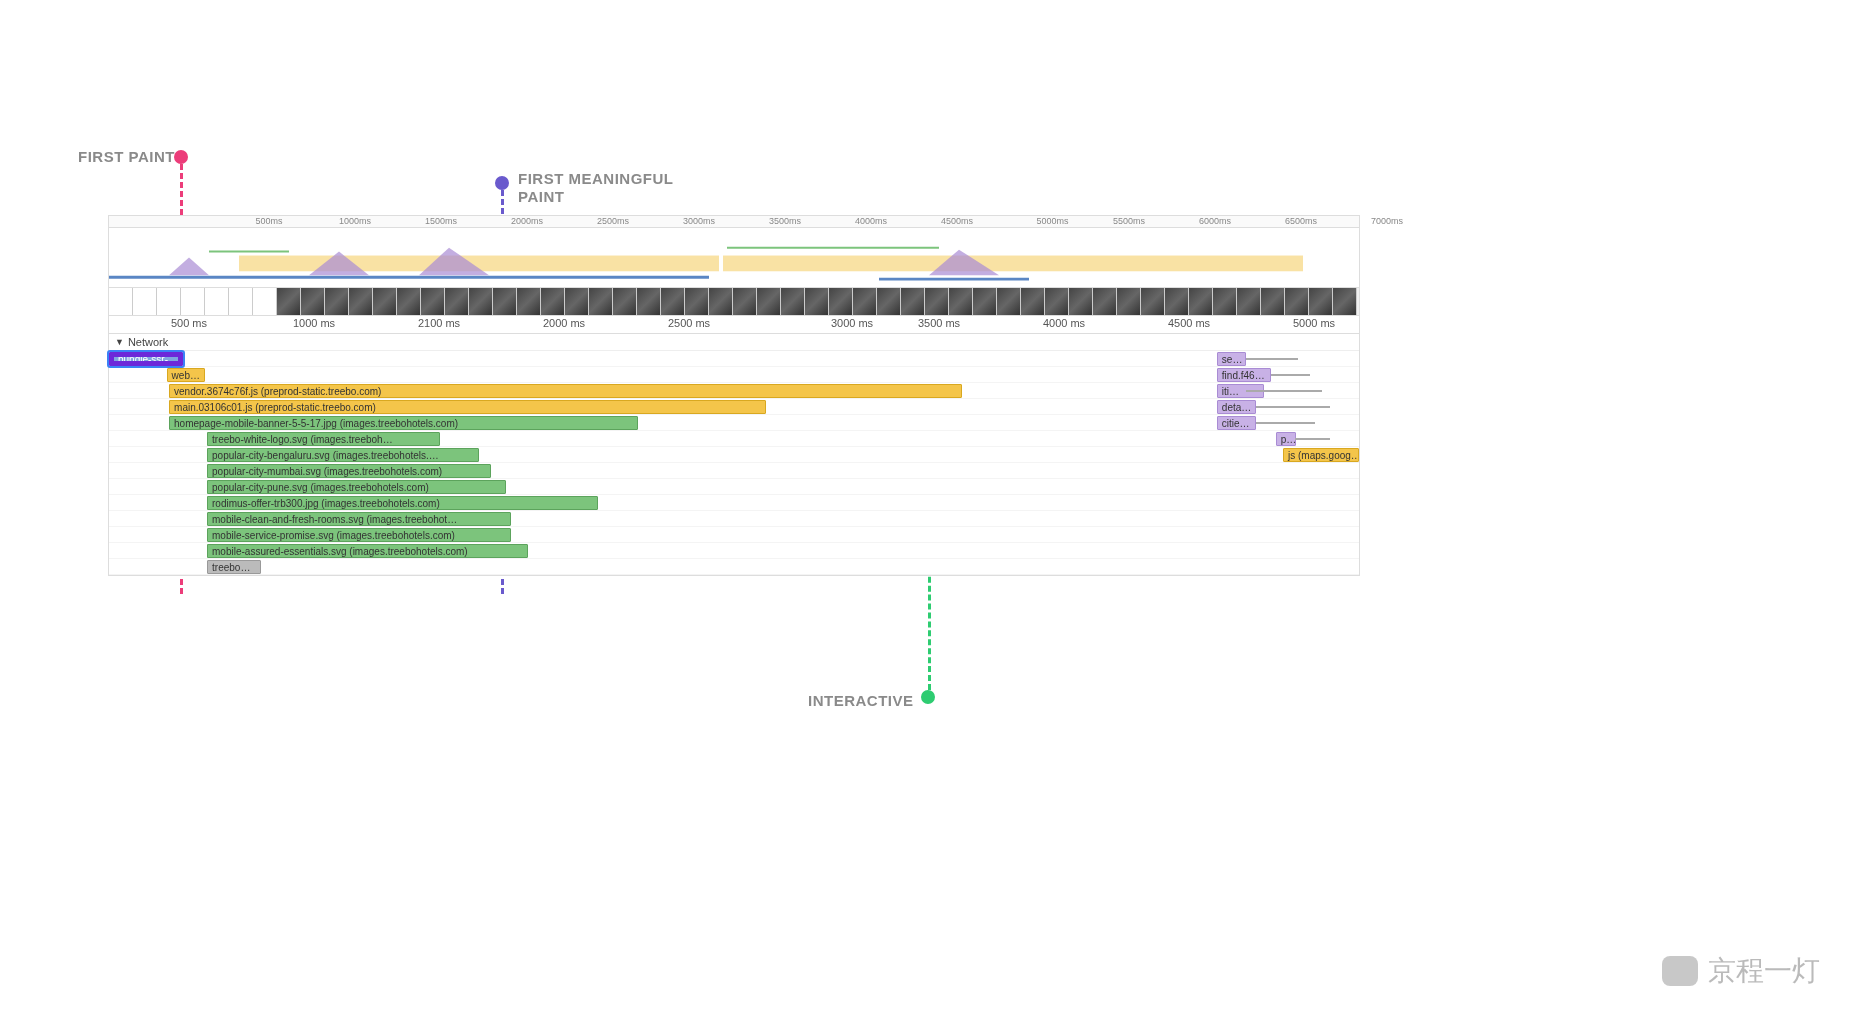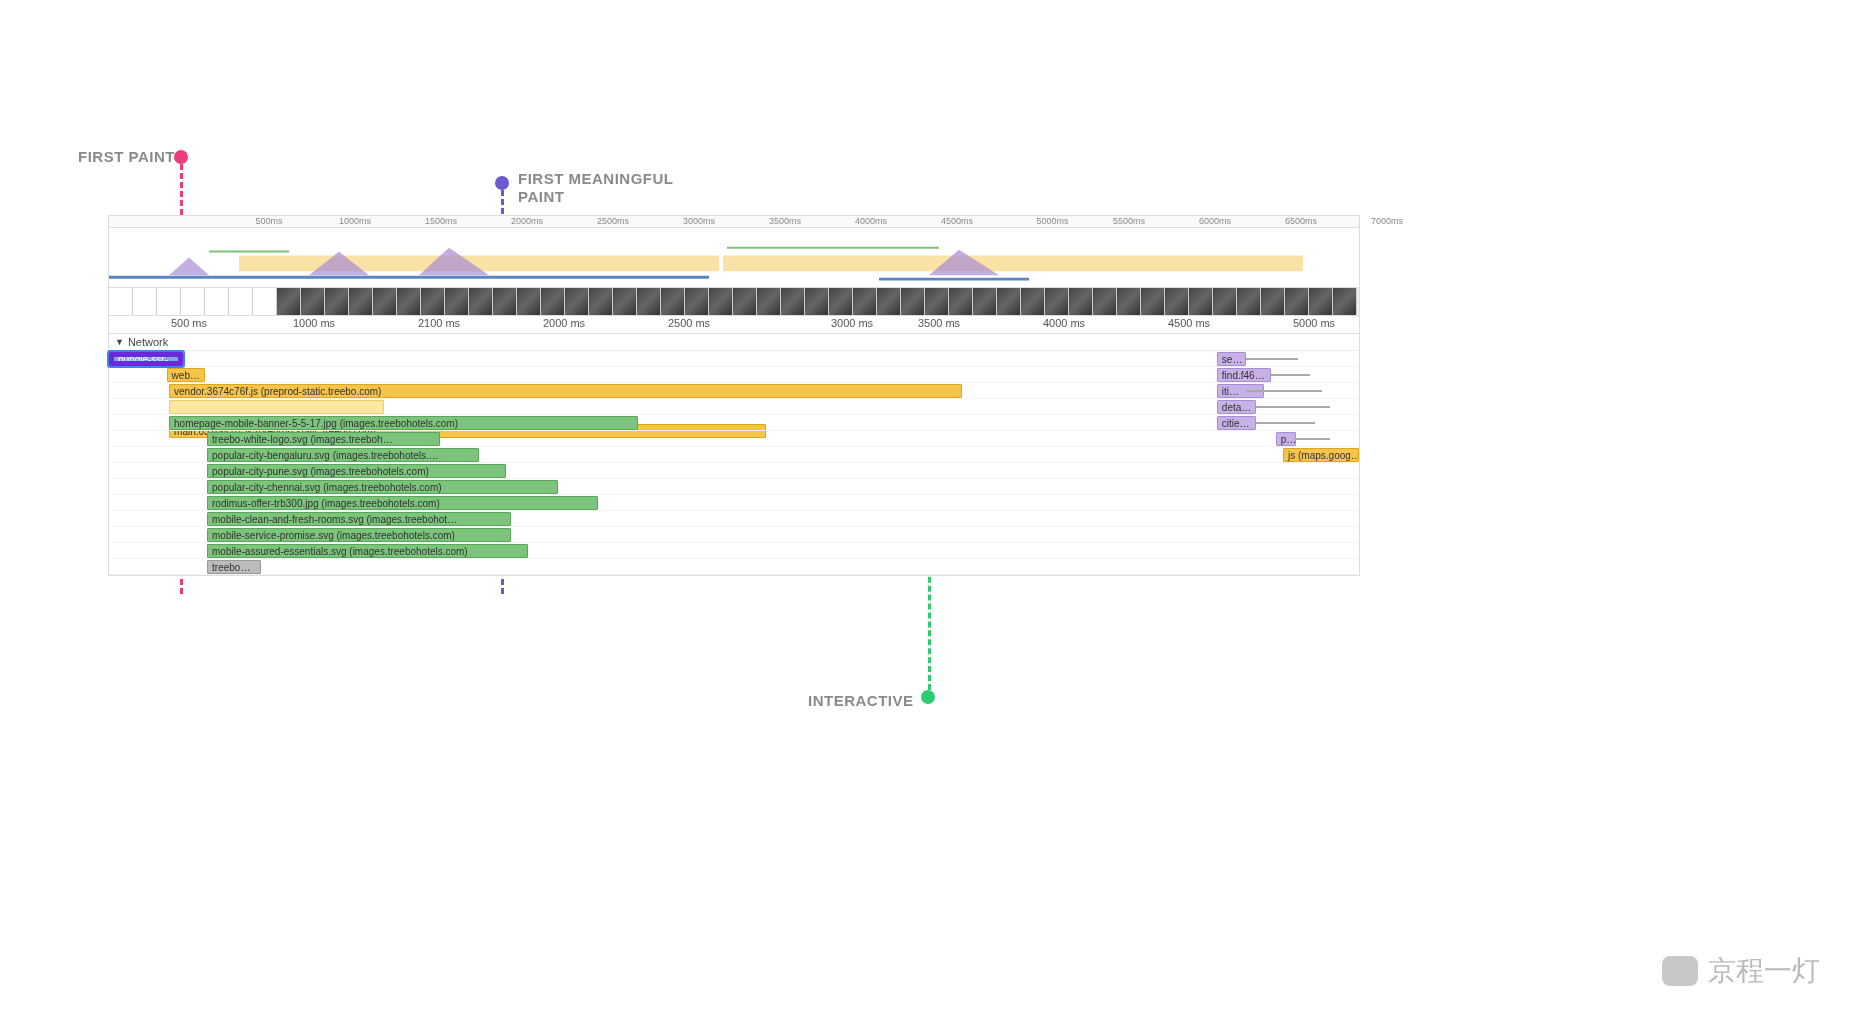--- a/index.html
+++ b/index.html
@@ -173,47 +173,47 @@
           <div style="position: absolute; top: 7px; height: 2px; background: rgb(170, 170, 170); left: 1161.76px; width: 39.2157px;"></div>
         </div>
         <div class="row" style="padding-left: 20px;">
           <div class="bar js-light" style="left: 60.049px; width: 317.402px;"></div>
           <div class="bar js" style="left: 60.049px; width: 792.892px;">vendor.3674c76f.js (preprod-static.treebo.com)</div>
           <div class="bar purple" style="left: 1107.84px; width: 47px;">iti…</div>
           <div style="position: absolute; top: 7px; height: 2px; background: rgb(170, 170, 170); left: 1137.25px; width: 75.9804px;"></div>
         </div>
         <div class="row" style="padding-left: 20px;">
           <div class="bar js-light" style="left: 60.049px; width: 214.461px;"></div>
-          <div class="bar js" style="left: 60.049px; width: 596.814px; margin-top: 24px;">main.03106c01.js (preprod-static.treebo.com)</div>
+          <div class="bar js" style="left: 60.049px; width: 596.814px;">main.03106c01.js (preprod-static.treebo.com)</div>
           <div class="bar purple" style="left: 1107.84px; width: 39.2157px;">deta…</div>
           <div style="position: absolute; top: 7px; height: 2px; background: rgb(170, 170, 170); left: 1147.06px; width: 73.5294px;"></div>
         </div>
         <div class="row" style="padding-left: 20px;">
           <div class="bar img" style="left: 60.049px; width: 469.363px;">homepage-mobile-banner-5-5-17.jpg (images.treebohotels.com)</div>
           <div class="bar purple" style="left: 1107.84px; width: 39.2157px;">citie…</div>
           <div style="position: absolute; top: 7px; height: 2px; background: rgb(170, 170, 170); left: 1147.06px; width: 58.8235px;"></div>
         </div>
         <div class="row" style="padding-left: 40px;">
           <div class="bar img-light" style="left: 98.0392px; width: 213.235px;"></div>
           <div class="bar img" style="left: 98.0392px; width: 232.843px;">treebo-white-logo.svg (images.treeboh…</div>
           <div class="bar purple" style="left: 1166.67px; width: 20px;">p…</div>
           <div style="position: absolute; top: 7px; height: 2px; background: rgb(170, 170, 170); left: 1186.27px; width: 34.3137px;"></div>
         </div>
         <div class="row" style="padding-left: 40px;">
           <div class="bar img-light" style="left: 98.0392px; width: 230.392px;"></div>
           <div class="bar img" style="left: 98.0392px; width: 272.059px;">popular-city-bengaluru.svg (images.treebohotels.…</div>
           <div class="bar js" style="left: 1174.02px; width: 75.9804px;">js (maps.goog…</div>
         </div>
         <div class="row" style="padding-left: 40px;">
+          <div class="bar img-light" style="left: 98.0392px; width: 272.059px;"></div>
+          <div class="bar img" style="left: 98.0392px; width: 284.314px;">popular-city-mumbai.svg (images.treebohotels.com)</div>
+        </div>
+        <div class="row" style="padding-left: 40px;">
           <div class="bar img-light" style="left: 98.0392px; width: 267.157px;"></div>
           <div class="bar img" style="left: 98.0392px; width: 299.02px;">popular-city-pune.svg (images.treebohotels.com)</div>
-        </div>
-        <div class="row" style="padding-left: 40px;">
-          <div class="bar img-light" style="left: 98.0392px; width: 274.51px;"></div>
-          <div class="bar img" style="left: 98.0392px; width: 350.49px;">popular-city-chennai.svg (images.treebohotels.com)</div>
         </div>
         <div class="row" style="padding-left: 40px;">
           <div class="bar img-light" style="left: 98.0392px; width: 294.118px;"></div>
           <div class="bar img" style="left: 98.0392px; width: 391px;">rodimus-offer-trb300.jpg (images.treebohotels.com)</div>
         </div>
         <div class="row" style="padding-left: 40px;">
           <div class="bar img" style="left: 98.0392px; width: 303.922px;">mobile-clean-and-fresh-rooms.svg (images.treebohot…</div>
         </div>
         <div class="row" style="padding-left: 40px;">
           <div class="bar img" style="left: 98.0392px; width: 303.922px;">mobile-service-promise.svg (images.treebohotels.com)</div>

